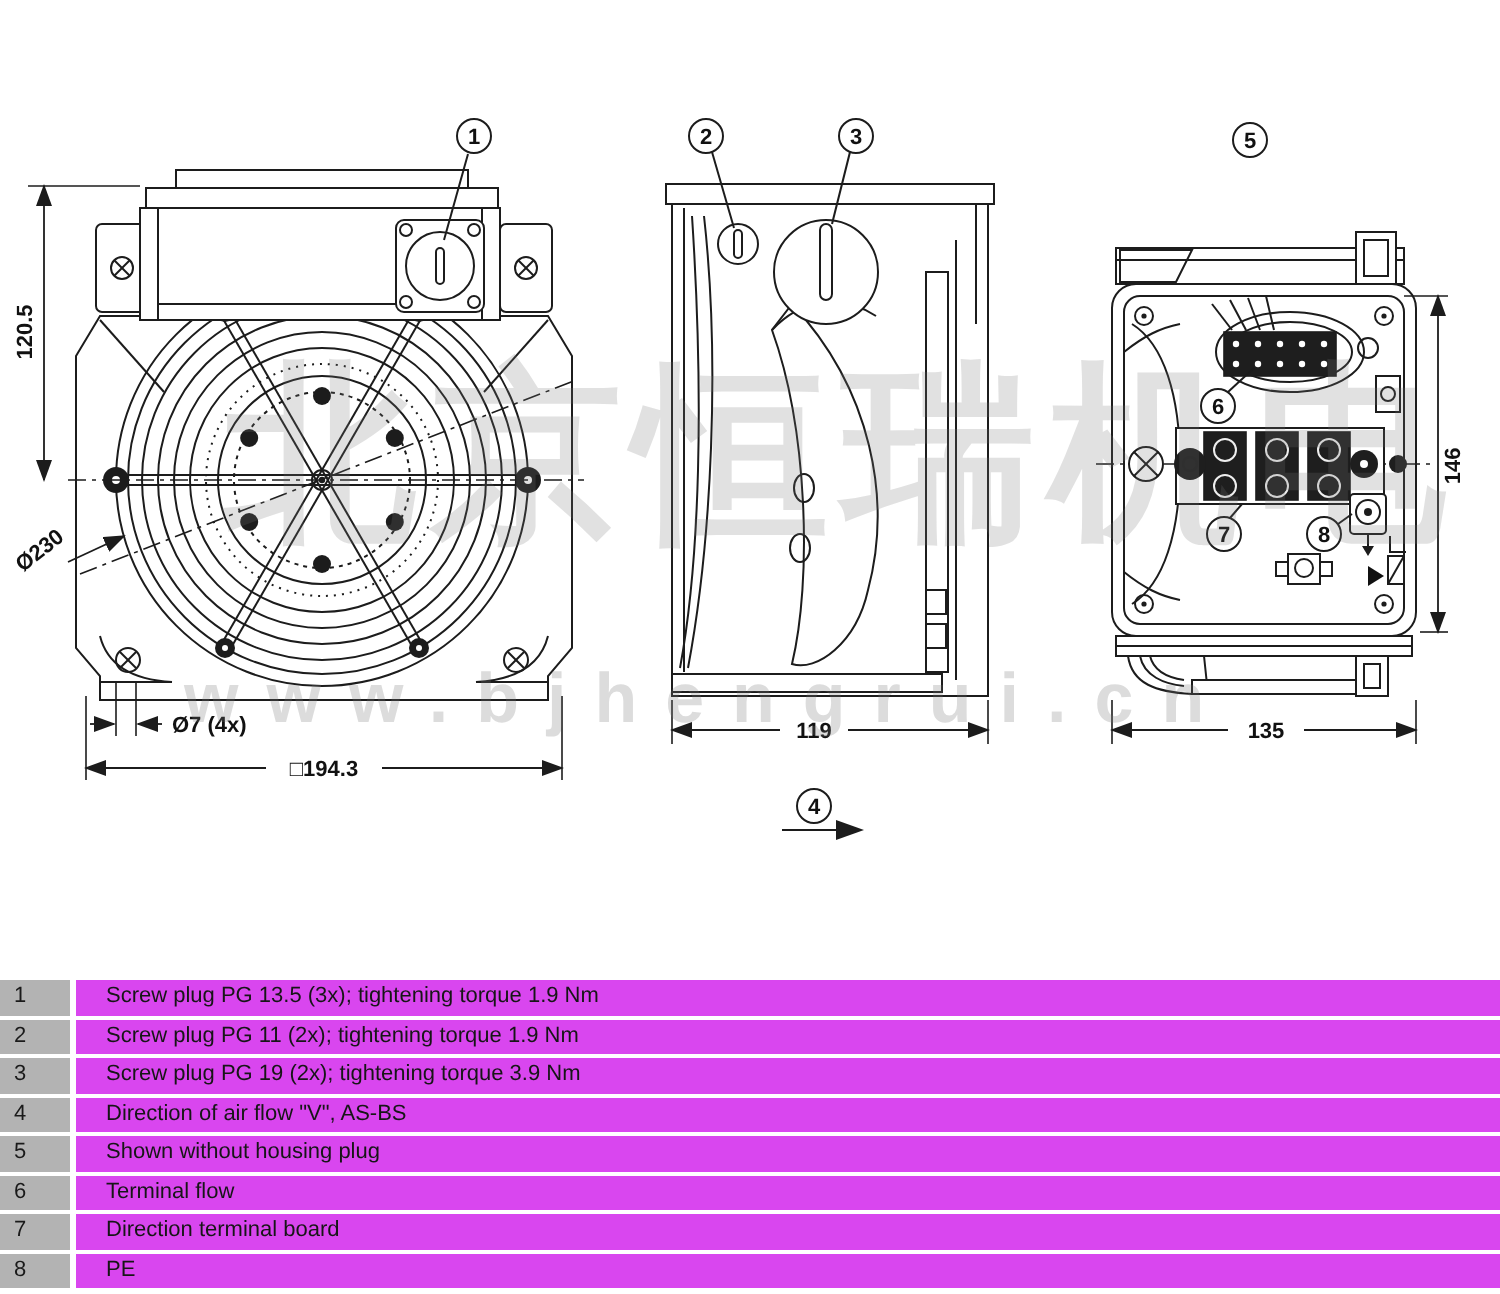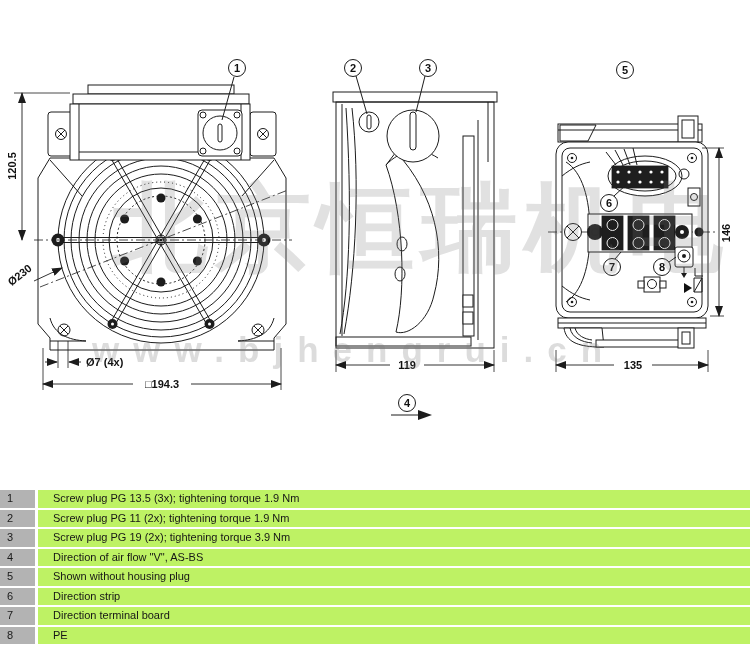--- a/index.html
+++ b/index.html
@@ -23,21 +23,21 @@
       color:rgba(120,120,120,0.22);white-space:nowrap;pointer-events:none;}
   .watermark-url{position:absolute;left:92px;top:330px;z-index:2;
       font-size:35px;font-weight:bold;letter-spacing:14px;
       color:rgba(120,120,120,0.26);white-space:nowrap;pointer-events:none;}
   
   .legend{position:absolute;left:0;top:490px;width:750px;z-index:3;}
   .legend-row{display:flex;height:17.5px;margin-bottom:2px;}
   .legend-num{width:35px;background:#b3b3b3;color:#1a1a1a;font-size:11px;
       line-height:17.5px;padding-left:7px;box-sizing:border-box;flex:none;}
   .legend-gap{width:3px;background:#fff;flex:none;}
-  .legend-text{flex:1;background:#bef264;color:#161616;font-size:11px;
+  .legend-text{flex:1;background:#d946ef;color:#161616;font-size:11px;
       line-height:17.5px;padding-left:15px;}
 </style>
 </head>
 <body>
 
 <div class="drawing-wrap">
 
   <div class="watermark-cn">北京恒瑞机电</div>
   <div class="watermark-url">www.bjhengrui.cn</div>
 
@@ -346,21 +346,21 @@
     <div class="legend-text">Direction of air flow "V", AS-BS</div>
   </div>
   <div class="legend-row">
     <div class="legend-num">5</div>
     <div class="legend-gap"></div>
     <div class="legend-text">Shown without housing plug</div>
   </div>
   <div class="legend-row">
     <div class="legend-num">6</div>
     <div class="legend-gap"></div>
-    <div class="legend-text">Direction strip</div>
+    <div class="legend-text">Terminal flow</div>
   </div>
   <div class="legend-row">
     <div class="legend-num">7</div>
     <div class="legend-gap"></div>
     <div class="legend-text">Direction terminal board</div>
   </div>
   <div class="legend-row">
     <div class="legend-num">8</div>
     <div class="legend-gap"></div>
     <div class="legend-text">PE</div>

